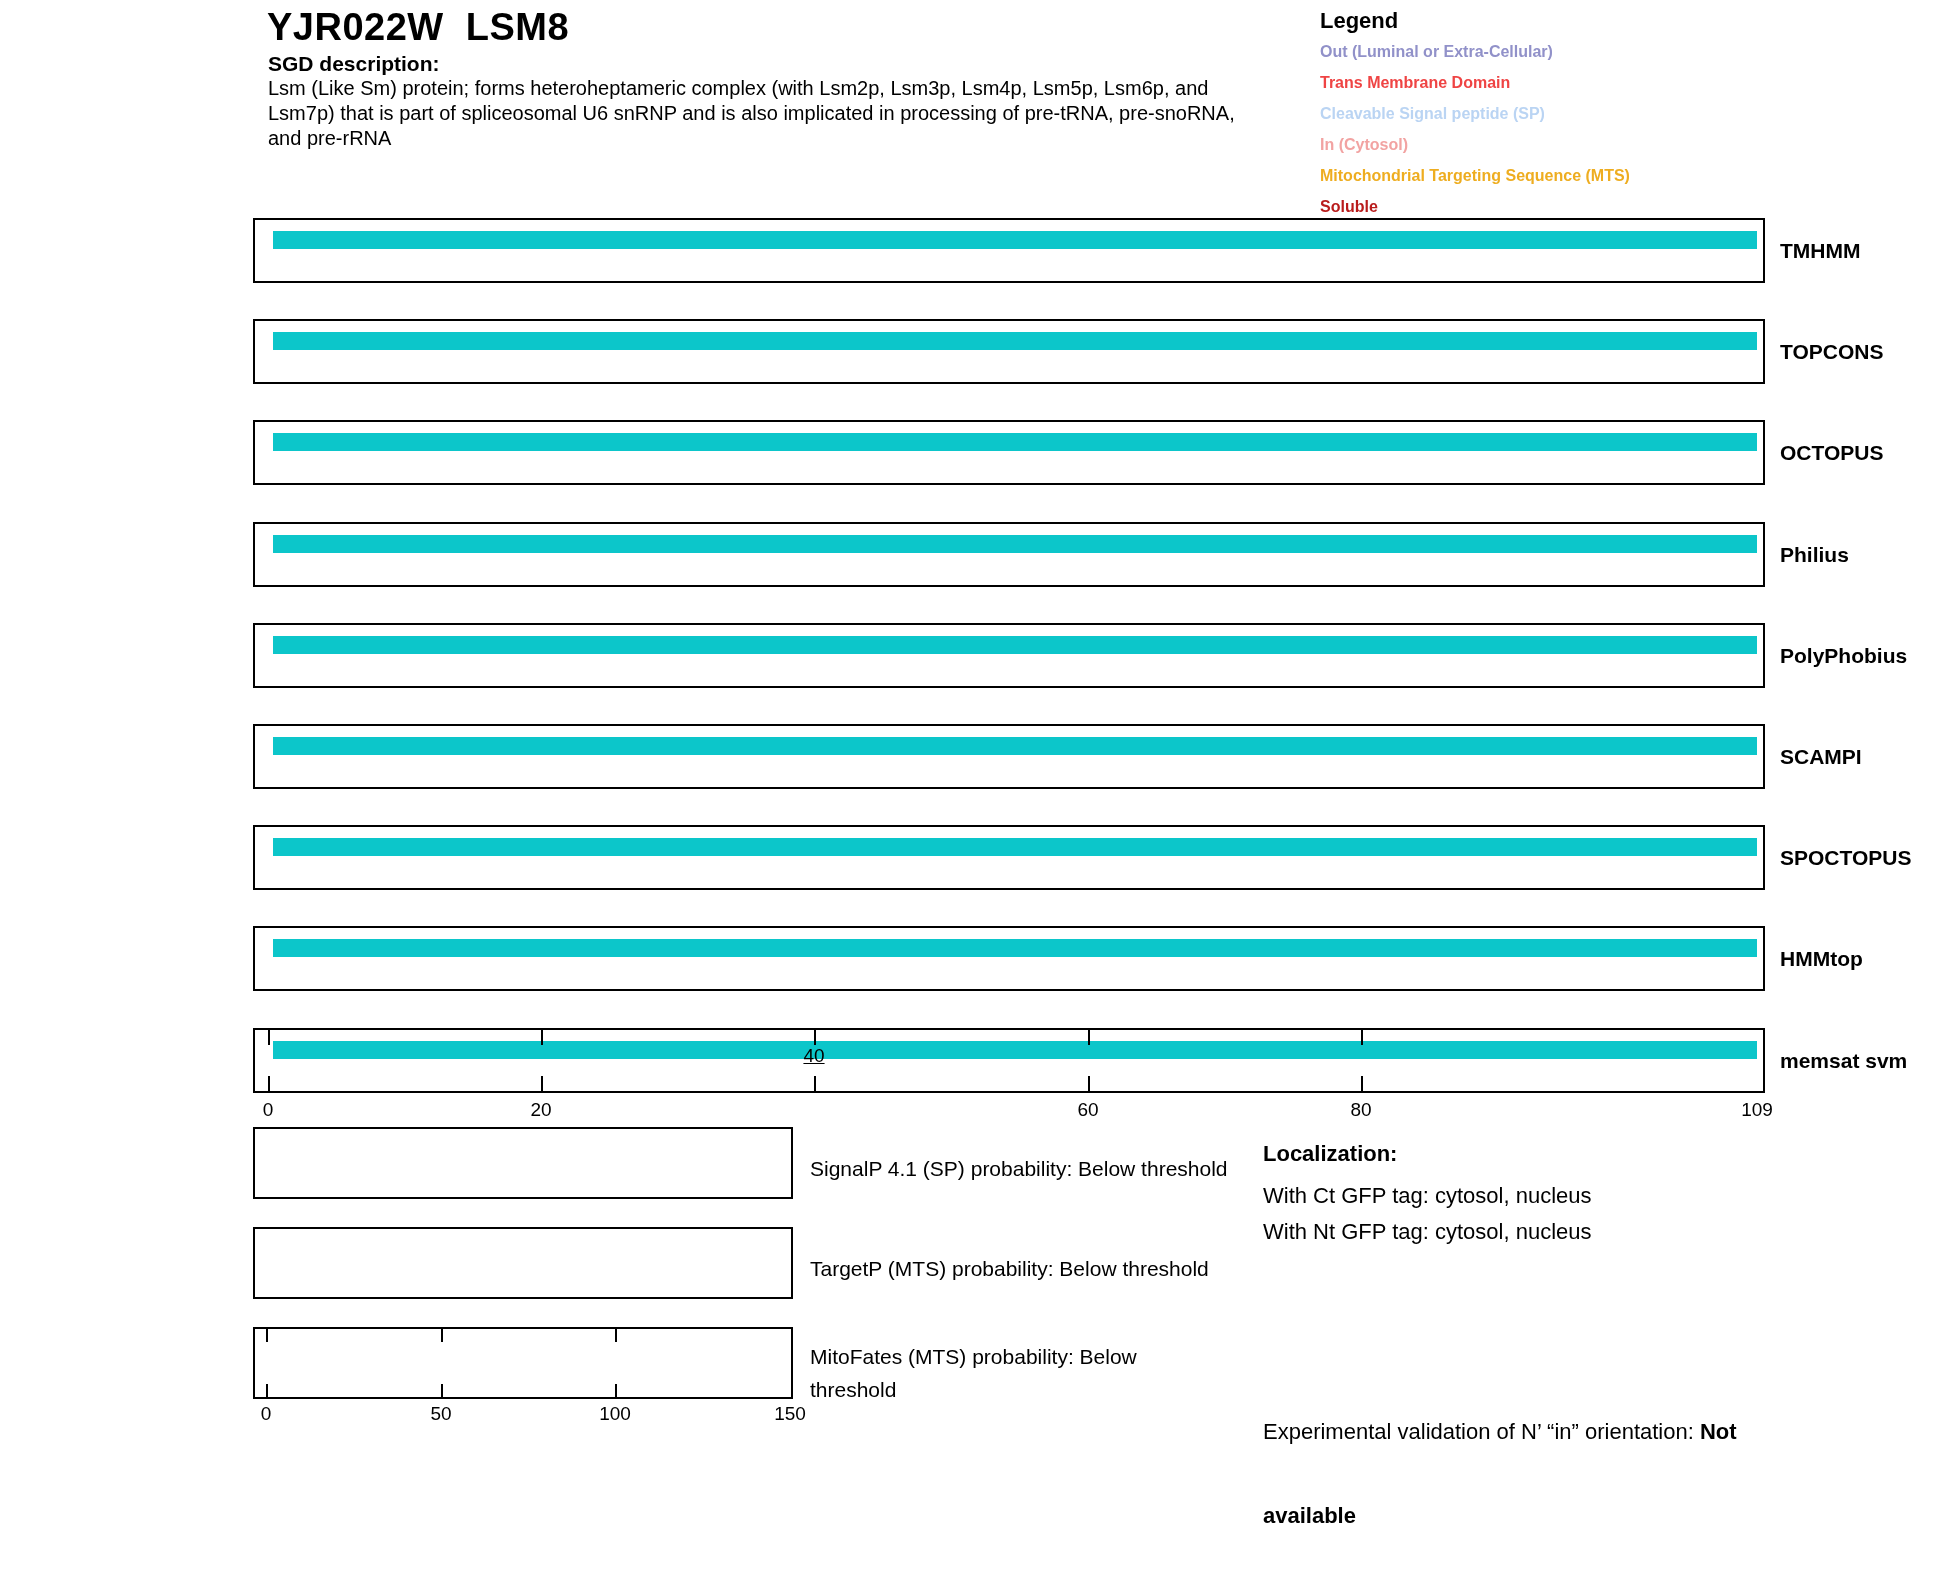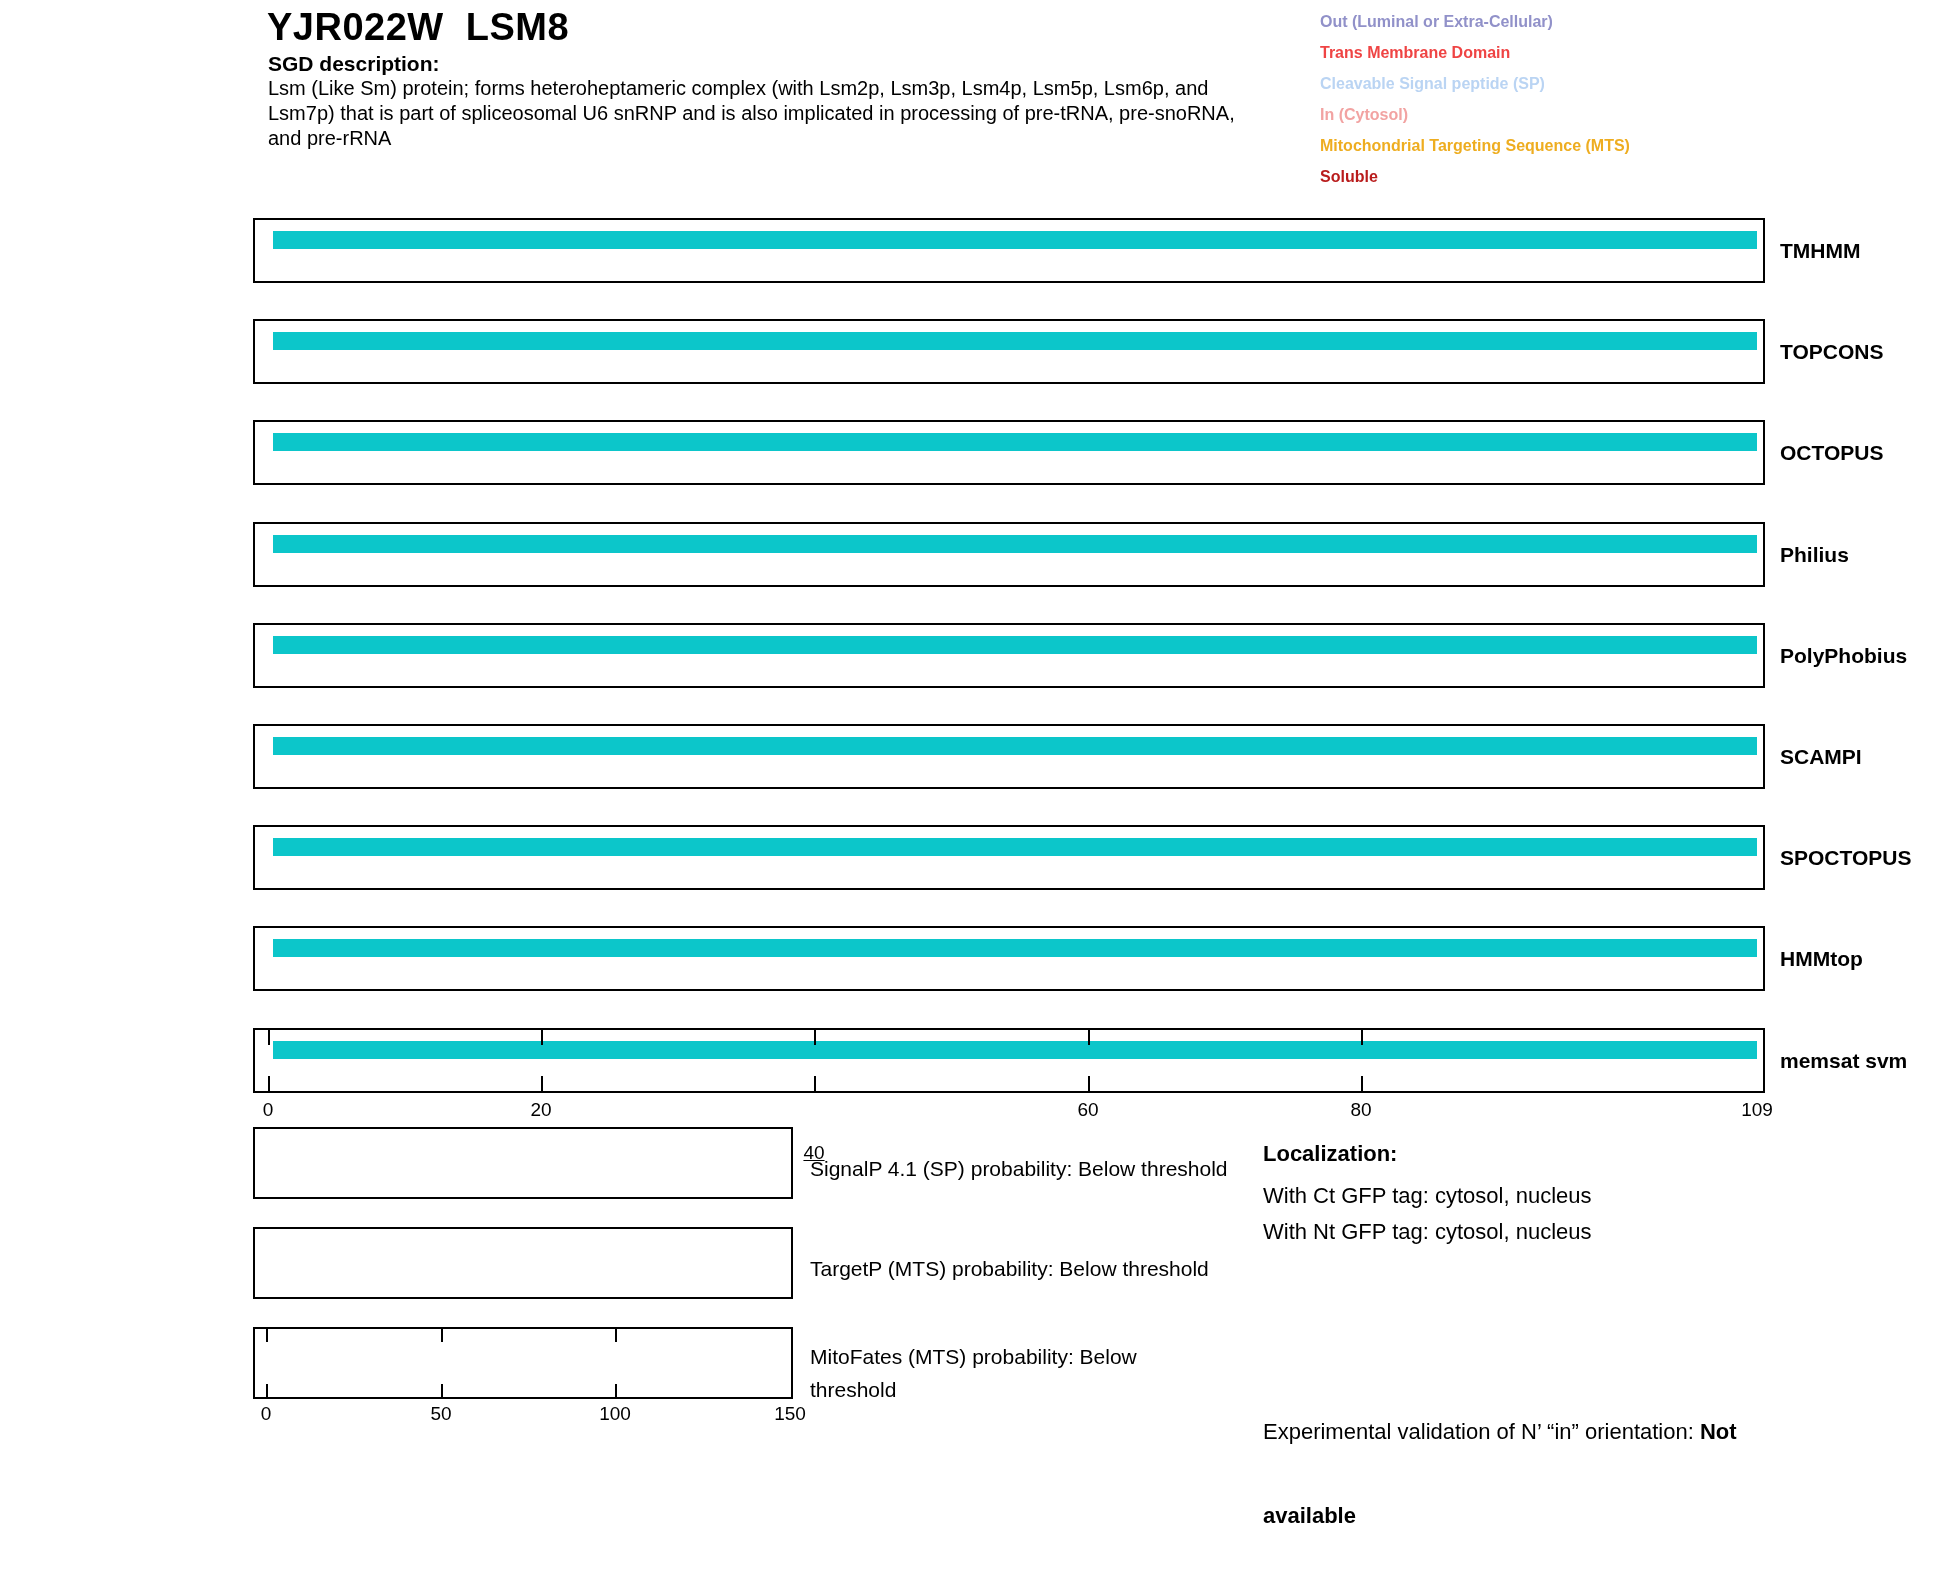--- a/index.html
+++ b/index.html
@@ -43,20 +43,21 @@
 </head>
 <body>
 
 <div class="page">
 
   <div class="page-title">YJR022W  LSM8</div>
   <div class="sgd-label">SGD description:</div>
   <div class="sgd-desc" id="sgd-desc"><div>Lsm (Like Sm) protein; forms heteroheptameric complex (with Lsm2p, Lsm3p, Lsm4p, Lsm5p, Lsm6p, and</div><div>Lsm7p) that is part of spliceosomal U6 snRNP and is also implicated in processing of pre-tRNA, pre-snoRNA,</div><div>and pre-rRNA</div></div>
 
   <div class="legend">
+    <div class="legend-title">Legend</div>
     <div id="legend-items">
         <div class="legend-item" style="color: rgb(145, 145, 201);">Out (Luminal or Extra-Cellular)</div>
         <div class="legend-item" style="color: #ef4444;">Trans Membrane Domain</div>
         <div class="legend-item" style="color: rgb(186, 212, 243);">Cleavable Signal peptide (SP)</div>
         <div class="legend-item" style="color: rgb(242, 163, 162);">In (Cytosol)</div>
         <div class="legend-item" style="color: rgb(238, 173, 32);">Mitochondrial Targeting Sequence (MTS)</div>
         <div class="legend-item" style="color: #b91c1c;">Soluble</div>
       </div>
   </div>
 
@@ -105,21 +106,21 @@
         <div class="tick tick-bottom" style="left: 833px;"></div>
         <div class="tick tick-top" style="left: 1106px;"></div>
         <div class="tick tick-bottom" style="left: 1106px;"></div>
       </div>
       <div class="track-label" style="top: 1028px;">memsat svm</div>
     </div>
 
   <div id="residue-axis">
       <div class="axis-label" style="left: 268px; top: 1099px;">0</div>
       <div class="axis-label" style="left: 541px; top: 1099px;">20</div>
-      <div class="axis-label" style="left: 814px; top: 1142px; text-decoration: underline;">40</div>
+      <div class="axis-label" style="left: 814px; top: 1045px; text-decoration: underline;">40</div>
       <div class="axis-label" style="left: 1088px; top: 1099px;">60</div>
       <div class="axis-label" style="left: 1361px; top: 1099px;">80</div>
       <div class="axis-label" style="left: 1757px; top: 1099px;">109</div>
     </div>
 
   <div class="prob-box" style="top:1127px"></div>
   <div class="prob-box" style="top:1227px"></div>
   <div class="prob-box" style="top:1327px" id="mitofates-box">
       <div class="prob-tick" style="left: 11px; top: 0px; height: 13px;"></div>
       <div class="prob-tick" style="left: 11px; bottom: 0px; height: 13px;"></div>

